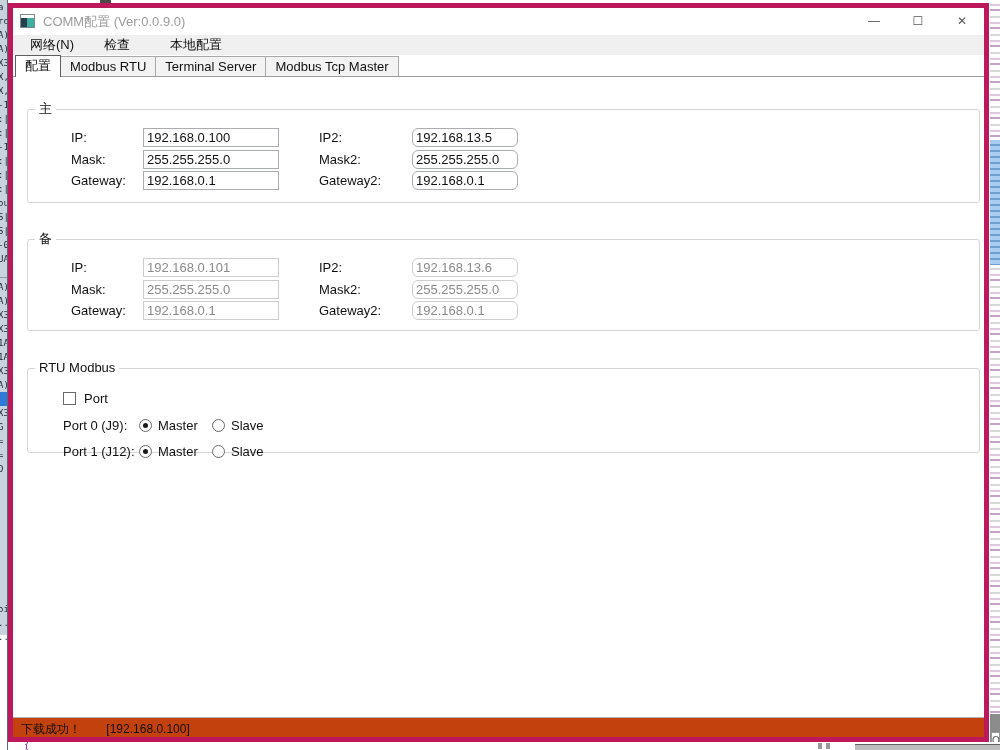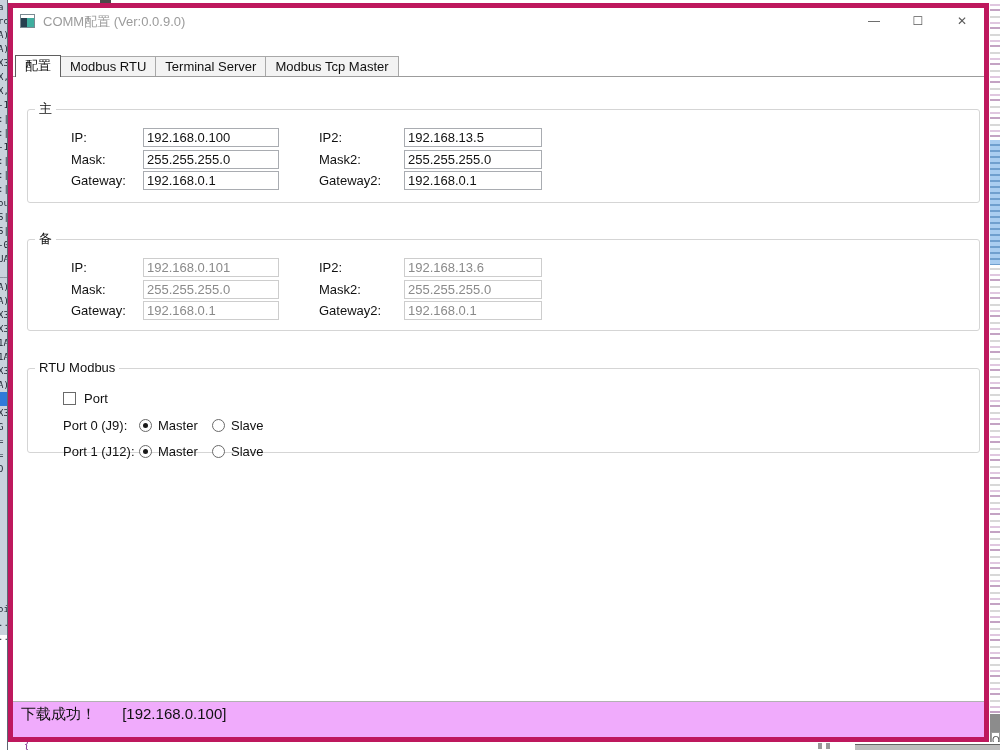--- a/index.html
+++ b/index.html
@@ -66,39 +66,39 @@
               font-size:13px; color:#111; line-height:16px; }
   .gb-primary { top:32px;  height:94px; }
   .gb-backup  { top:162px; height:92px; }
   .gb-rtu     { top:291px; height:85px; }
 
   .lab { position:absolute; font-size:13px; line-height:19px; color:#111; }
   .c1l { left:43px; }  .c2l { left:291px; }
   .r1 { top:18px; } .r2 { top:40px; } .r3 { top:61px; }
   .tin { position:absolute; width:136px; height:19px; border:1px solid #a9acb1; background:#fff;
          font-family:"Liberation Sans", sans-serif; font-size:13px; color:#111; padding:0 3px; }
-  .c1i { left:115px; } .c2i { left:376px; width:138px; }
+  .c1i { left:115px; } .c2i { left:384px; width:106px;border-radius:6px; }
   .tin:disabled, .tin.dis { color:#8a8a8a; border-color:#cdcdcd; background:#fff; }
 
   .cb { position:absolute; left:35px; top:23px; width:13px; height:13px;
         border:1px solid #6a6a6a; background:#fff; }
   .cb-label { position:absolute; left:56px; top:20px; font-size:13px; line-height:19px; color:#111; }
 
   .port-label { left:35px; }
   .radio { position:absolute; width:13px; height:13px; border:1px solid #6a6a6a;
            border-radius:50%; background:#fff; }
   .radio.sel::after { content:""; position:absolute; left:3px; top:3px; width:5px; height:5px;
                       border-radius:50%; background:#1a1a1a; }
   .rlabel { position:absolute; font-size:13px; line-height:19px; color:#111; }
   .p0 { top:47px; } .p0r { top:50px; }
   .p1 { top:73px; } .p1r { top:76px; }
   .ra1 { left:111px; } .rl1 { left:130px; } .ra2 { left:184px; } .rl2 { left:203px; }
 
-  .status { position:absolute; left:0; right:0; bottom:0; height:36px; background:#f0abfc;
-            border-top:1px solid #b2b2b2; font-size:15px; line-height:23px; color:#111; }
+  .status { position:absolute; left:0; right:0; bottom:0; height:20px; background:#c2410c;
+            border-top:1px solid #b2b2b2; font-size:12px; line-height:23px; color:#111; }
   .status-msg { margin-left:8px; }
   .status-detail { margin-left:22px; }
 </style>
 </head>
 <body>
 
 <div class="bg-left">
   <pre>a
 ro
 A)
@@ -163,20 +163,25 @@
   <div class="titlebar">
     <span class="app-icon"></span>
     <span class="title-text">COMM配置 (Ver:0.0.9.0)</span>
     <span class="wbtns">
       <span class="wbtn">—</span>
       <span class="wbtn">☐</span>
       <span class="wbtn">✕</span>
     </span>
   </div>
 
+  <div class="menubar">
+    <span class="mitem">网络(N)</span>
+    <span class="mitem">检查</span>
+    <span class="mitem">本地配置</span>
+  </div>
 
   <div class="tabs">
     <span class="tab active">配置</span>
     <span class="tab">Modbus RTU</span>
     <span class="tab">Terminal Server</span>
     <span class="tab">Modbus Tcp Master</span>
   </div>
 
   <div class="content">
 

